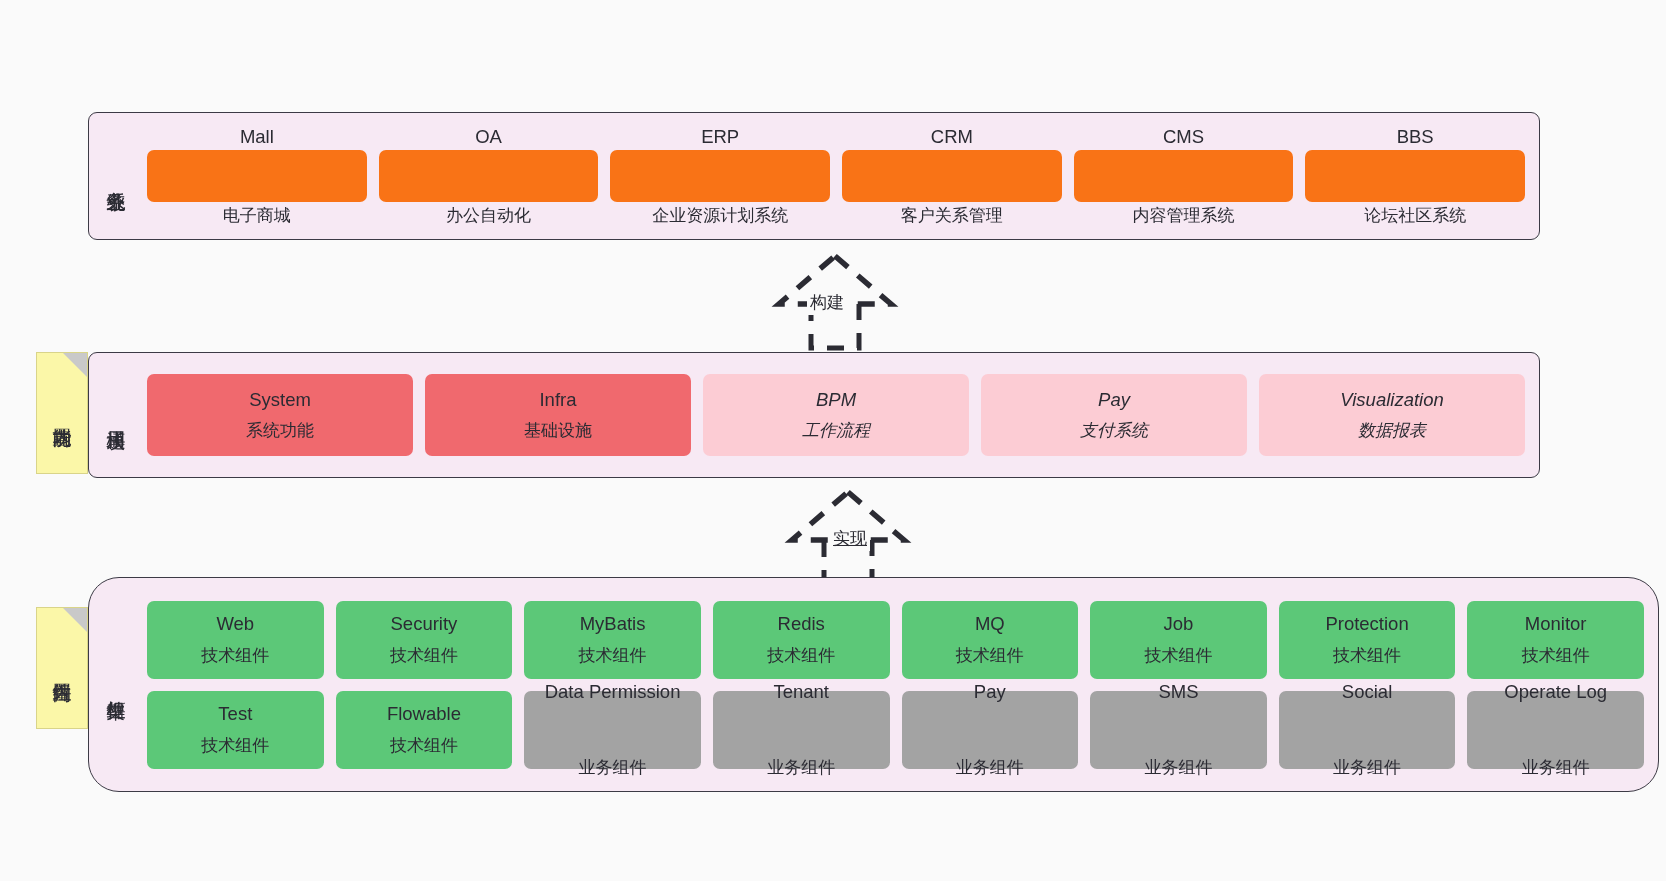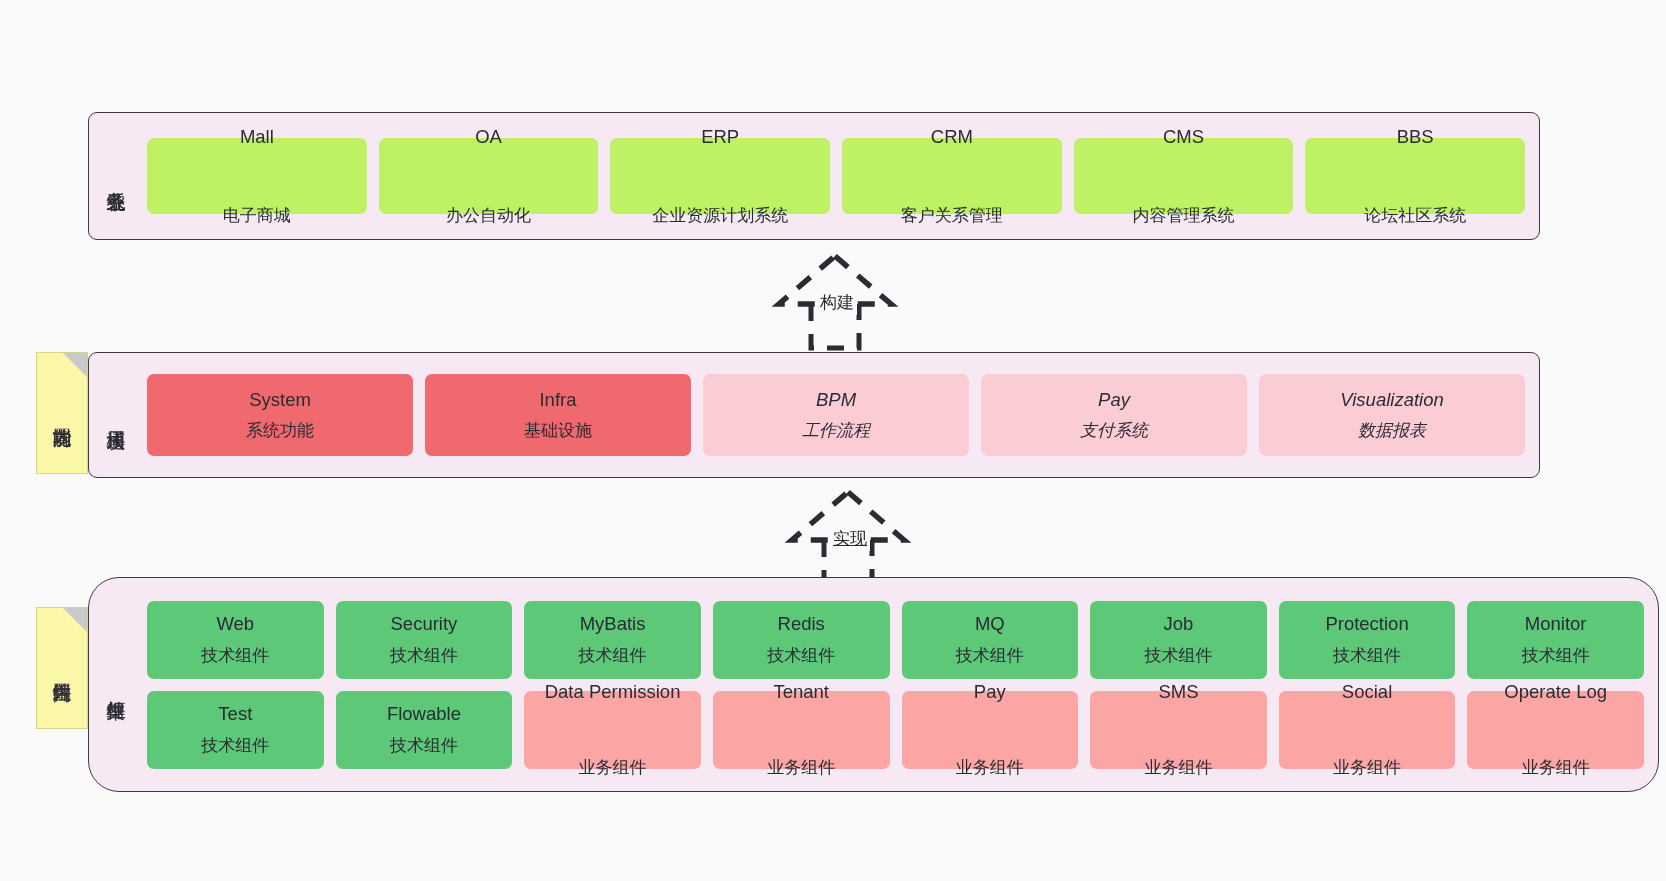--- a/index.html
+++ b/index.html
@@ -63,22 +63,22 @@
     display: flex;
     width: 100%;
     justify-content: space-between;
     gap: 12px;
   }
 
   
   #layer-business { left: 88px; top: 112px; width: 1452px; height: 128px; }
   #layer-business .layer-body { padding-left: 4px; }
   .card-blue {
-    background: #bef264;
-    height: 76px;
+    background: #f97316;
+    height: 52px;
     flex: 1 1 0;
     gap: 48px;
   }
 
   
   #layer-common { left: 88px; top: 352px; width: 1452px; height: 126px; }
   #layer-common .layer-body { padding-left: 4px; }
   .card-red {
     background: #f0696e;
     height: 82px;
@@ -98,21 +98,21 @@
     justify-content: center;
     gap: 12px;
     padding-left: 4px;
   }
   .card-green {
     background: #5cc878;
     height: 78px;
     flex: 1 1 0;
   }
   .card-lgreen {
-    background: #fca5a5;
+    background: #a3a3a3;
     height: 78px;
     flex: 1 1 0;
     gap: 44px;
   }
 
   
   .note {
     position: absolute;
     width: 52px;
     background: #fbf7a8;
@@ -144,21 +144,21 @@
   .arrow svg { display: block; overflow: visible; }
   .arrow-label {
     position: absolute;
     background: #fafafa;
     font-size: 17px;
     color: #2b2b33;
     padding: 1px 3px;
     white-space: nowrap;
   }
   #arrow-build  { left: 755px; top: 252px; width: 160px; height: 98px; }
-  #arrow-build .arrow-label  { left: 62px; top: 38px; }
+  #arrow-build .arrow-label  { left: 52px; top: 38px; }
   #arrow-impl   { left: 768px; top: 488px; width: 160px; height: 98px; }
   #arrow-impl .arrow-label   { left: 62px; top: 38px; text-decoration: underline; }
 </style>
 </head>
 <body>
 
 <div id="stage">
 
   <section class="layer" id="layer-business">
     <div class="layer-title">业务系统</div>

